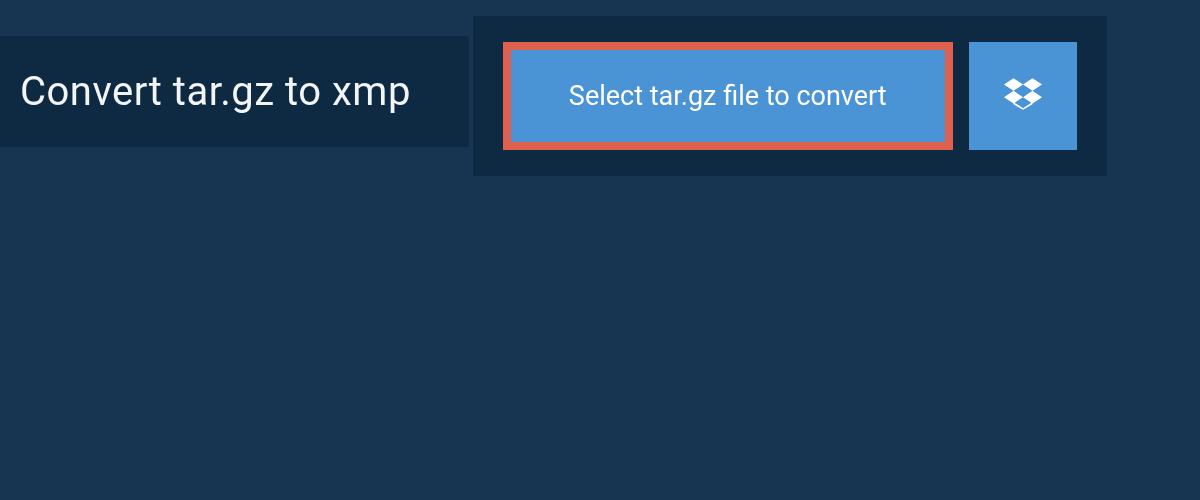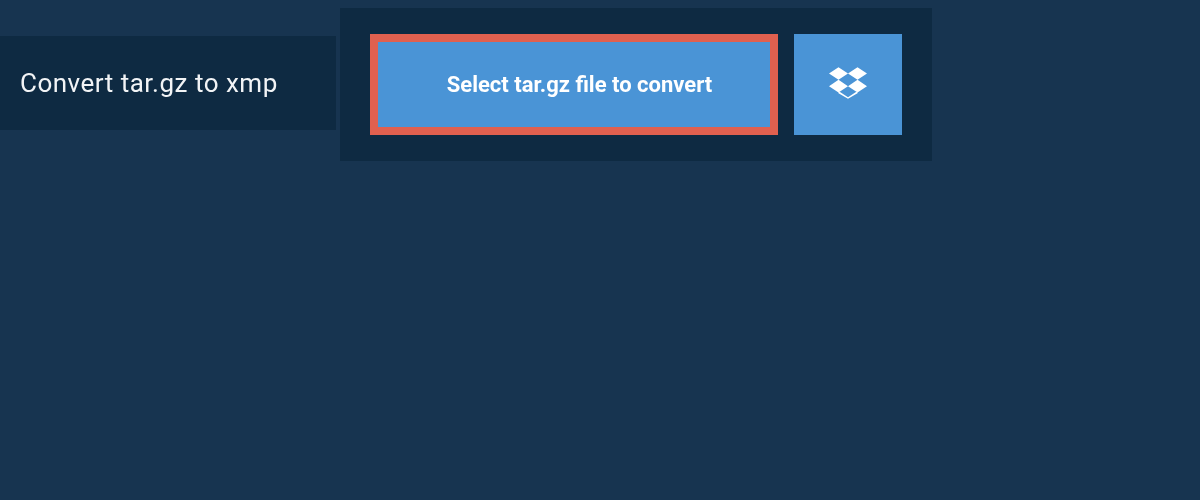--- a/index.html
+++ b/index.html
@@ -15,21 +15,21 @@
       overflow: hidden;
     }
     .header-tab {
       background: #0e2a42;
       display: inline-block;
       padding: 32px 58px 32px 20px;
       margin-top: 36px;
     }
     .header-title {
       color: #f2f4f6;
-      font-size: 26px;
+      font-size: 40px;
       font-weight: 400;
       letter-spacing: 0.5px;
     }
     .upload-section {
       background: #0e2a42;
       padding: 26px 30px;
       display: inline-flex;
       align-items: stretch;
       gap: 16px;
       margin-top: 0;
@@ -38,24 +38,23 @@
       background: #4a94d6;
       border: 8px solid #e0604f;
       padding: 30px 58px;
       cursor: pointer;
       display: flex;
       align-items: center;
       justify-content: center;
     }
     .select-file-label {
       color: #ffffff;
-      font-size: 22px;
-      font-weight: 700;
+      font-size: 27px;
+      font-weight: 400;
       white-space: nowrap;
-      margin-left: 11px;
     }
     .dropbox-button {
       background: #4a94d6;
       width: 108px;
       cursor: pointer;
       display: flex;
       align-items: center;
       justify-content: center;
     }
     .dropbox-icon svg {

